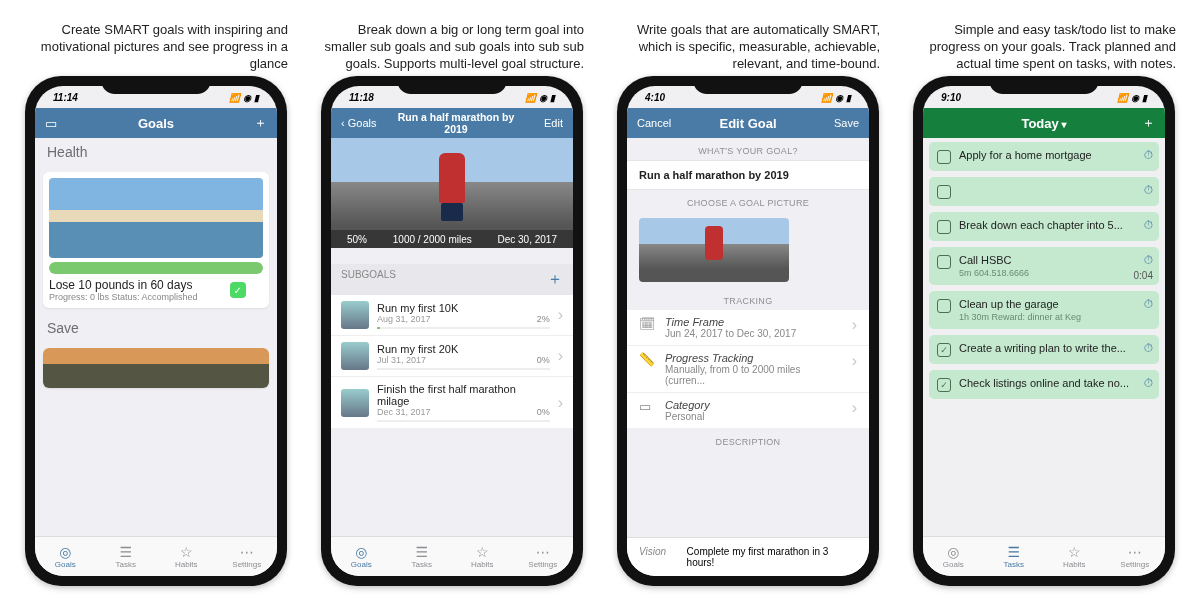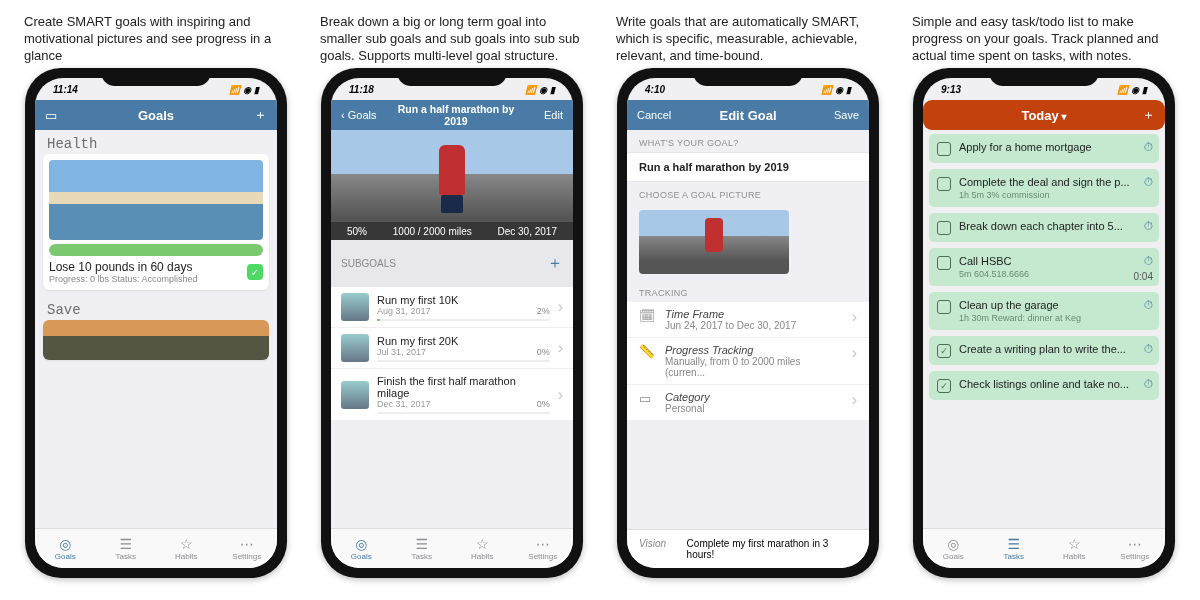--- a/index.html
+++ b/index.html
@@ -1,86 +1,86 @@
 <!DOCTYPE html>
 <html><head>
 <meta charset="utf-8">
 <style>
   * { box-sizing: border-box; margin: 0; padding: 0; font-family: -apple-system, Helvetica, Arial, sans-serif; }
   body { background: #fff; width: 1200px; height: 600px; display: flex; justify-content: space-between; padding: 10px 18px; }
   .panel { width: 276px; display: flex; flex-direction: column; align-items: center; }
-  .caption { font-size: 13px; color: #222; text-align: left; line-height: 1.3; padding: 4px 6px 10px; height: 58px; }
+  .caption { font-size: 13px; color: #222; text-align: right; line-height: 1.3; padding: 4px 6px 10px; height: 58px; margin-top: 8px; }
   .phone { width: 262px; height: 510px; background: #111; border-radius: 36px; padding: 10px; position: relative; box-shadow: 0 2px 6px rgba(0,0,0,.25); }
   .screen { width: 100%; height: 100%; background: #f0f0f2; border-radius: 28px; overflow: hidden; position: relative; display: flex; flex-direction: column; }
   .notch { position: absolute; top: 0; left: 50%; transform: translateX(-50%); width: 110px; height: 18px; background: #111; border-radius: 0 0 14px 14px; z-index: 20; }
   .statusbar { height: 22px; display: flex; justify-content: space-between; align-items: center; padding: 0 18px; font-size: 10px; font-weight: 600; color: #000; font-style: italic; }
   .statusbar .icons span { margin-left: 3px; font-size: 9px; }
   .navbar { background: #4a7ba6; color: #fff; height: 30px; display: flex; align-items: center; justify-content: space-between; padding: 0 10px; font-size: 13px; }
   .navbar .title { font-weight: 600; font-size: 13px; flex: 1; text-align: center; }
   .navbar .left, .navbar .right { width: 46px; display: flex; align-items: center; }
   .navbar .right { justify-content: flex-end; }
   .content { flex: 1; overflow: hidden; background: #efeff4; }
   .tabbar { height: 40px; background: #f9f9f9; border-top: 1px solid #ddd; display: flex; }
   .tab { flex: 1; display: flex; flex-direction: column; align-items: center; justify-content: center; font-size: 8px; color: #8e8e93; gap:1px;}
   .tab.active { color: #4a7ba6; }
   .tab .icon { font-size: 14px; line-height: 1; }
 
   
-  .sec-h { font-size: 14px; color: #6d6d72; padding: 6px 12px 2px; font-weight: 400; font-family: Liberation Mono, monospace; }
+  .sec-h { font-size: 14px; color: #6d6d72; padding: 6px 12px 12px; font-weight: 400; }
   .card { background: #fff; margin: 0 8px 6px; border-radius: 6px; padding: 6px; box-shadow: 0 1px 2px rgba(0,0,0,.08); }
   .card-img { height: 80px; border-radius: 4px; background: linear-gradient(#9cc8e8,#556); position: relative; overflow:hidden;}
   .card-img.beach { background: linear-gradient(#7fb5e0 40%,#e8d9b8 40%,#e8d9b8 55%,#5a8fb5 55%); }
   .card-img.house { background: linear-gradient(#a8c8e8 30%,#888 30%,#c8b8a0 70%,#6a8a4a 70%); }
   .card-img.pier { background: linear-gradient(#d89858 40%,#554 40%); }
   .progress-bar { height: 12px; background: #e0e0e0; border-radius: 6px; margin: 4px 0; overflow: hidden; }
   .progress-fill { height: 100%; background: #7bc96f; border-radius: 6px; }
-  .card-row { display: flex; justify-content: space-between; align-items: center; }
+  .card-row { display: flex; align-items: center; gap: 32px; }
   .card-title { font-size: 12px; color: #222; }
   .card-sub { font-size: 9px; color: #888; }
   .badge { width:16px;height:16px;border-radius:4px;display:inline-flex;align-items:center;justify-content:center;font-size:10px;color:#fff;}
   .badge.ok{background:#4cd964;} .badge.warn{background:#f0b000;}
 
   
   .hero { height: 110px; position: relative; background: linear-gradient(#a8c8e8 40%,#888 40%,#555 80%); color:#fff; font-size:10px;}
   .hero .runner{position:absolute; left:50%; top:15px; transform:translateX(-50%); width:26px; height:50px; background:#c03030; border-radius:6px 6px 2px 2px;}
   .hero .runner:after{content:"";position:absolute;bottom:-18px;left:2px;width:22px;height:18px;background:#1a2a4a;border-radius:2px;}
   .hero .bar{position:absolute;bottom:0;left:0;right:0;height:18px;background:rgba(0,0,0,.35);display:flex;justify-content:space-between;align-items:center;padding:0 16px;}
-  .list-hdr{background:#e8e8ec;font-size:10px;color:#888;padding:13px 10px;display:flex;justify-content:space-between;align-items:center;}
+  .list-hdr{background:#e8e8ec;font-size:10px;color:#888;padding:5px 10px;display:flex;justify-content:space-between;margin-top:16px;}
   .sub-item{background:#fff;border-bottom:1px solid #eee;padding:6px 10px;display:flex;align-items:center;gap:8px;}
   .sub-item .thumb{width:28px;height:28px;background:linear-gradient(#9cc,#678);border-radius:3px;flex-shrink:0;}
   .sub-item .body{flex:1;}
   .sub-item .t{font-size:11px;color:#222;}
   .sub-item .d{font-size:9px;color:#999;}
   .sub-item .pct{font-size:9px;color:#888;}
   .mini-bar{height:2px;background:#eee;margin-top:3px;}
   .mini-fill{height:100%;background:#7bc96f;}
 
   
-  .form-hdr{font-size:9px;color:#8e8e93;padding:8px 12px 4px;letter-spacing:.3px;}
+  .form-hdr{font-size:9px;color:#8e8e93;padding:8px 12px 4px;letter-spacing:.3px;text-align:center;}
   .form-row{background:#fff;border-top:1px solid #e5e5e5;border-bottom:1px solid #e5e5e5;padding:8px 12px;font-size:11px;color:#222;}
   .pic-row{padding:6px 12px;}
   .pic{width:150px;height:64px;border-radius:4px;background:linear-gradient(#a8c8e8 40%,#888 40%,#555 80%);position:relative;}
   .pic .runner2{position:absolute;left:50%;top:8px;transform:translateX(-50%);width:18px;height:34px;background:#c03030;border-radius:4px;}
   .track-row{background:#fff;border-bottom:1px solid #eee;padding:6px 12px;display:flex;align-items:flex-start;gap:10px;}
   .track-row .ic{width:16px;color:#888;font-size:13px;}
   .track-row .lbl{font-size:11px;color:#444;font-style:italic;}
   .track-row .val{font-size:10px;color:#888;font-style:normal;}
   .chev{color:#c7c7cc;}
   .vision-row{background:#fff;padding:8px 12px;font-size:10px;display:flex;gap:12px;border-top:1px solid #ddd;}
   .vision-row .k{color:#888;font-style:italic;width:36px;}
 
   
   .s4 .content{background:#f0f0f2;padding:4px 6px;}
   .task{background:#c4e9cf;border-radius:5px;margin-bottom:6px;padding:7px 8px;display:flex;align-items:flex-start;gap:8px;position:relative;}
   .task .cb{width:14px;height:14px;border:1.5px solid #4a7050;border-radius:3px;margin-top:1px;flex-shrink:0;display:flex;align-items:center;justify-content:center;font-size:9px;color:#4a7050;}
   .task .txt{flex:1;font-size:11px;color:#222;}
   .task .sub{font-size:9px;color:#6a8a72;margin-top:2px;}
   .task .side{position:absolute;right:6px;top:6px;font-size:12px;color:#4a7ba6;}
   .task .time{position:absolute;right:6px;bottom:4px;font-size:10px;color:#555;}
-  .navbar.dark{background:#c2410c;border-radius:9px;}
+  .navbar.dark{background:#15803d;}
   .drop:after{content:" ▾";font-size:10px;}
 </style>
 </head>
 <body>
 
 <div class="panel">
   <div class="caption">Create SMART goals with inspiring and motivational pictures and see progress in a glance</div>
   <div class="phone">
     <div class="notch"></div>
     <div class="screen">
@@ -280,57 +280,54 @@
           <span class="chev">›</span>
         </div>
         <div class="track-row">
           <div class="ic">▭</div>
           <div style="flex:1;">
             <div class="lbl">Category</div>
             <div class="val">Personal</div>
           </div>
           <span class="chev">›</span>
         </div>
+        <div class="form-hdr">DESCRIPTION</div>
       </div>
       <div class="vision-row">
         <span class="k">Vision</span>
         <span>Complete my first marathon in 3 hours!</span>
       </div>
     </div>
   </div>
 </div>
 
 <div class="panel s4">
   <div class="caption">Simple and easy task/todo list to make progress on your goals. Track planned and actual time spent on tasks, with notes.</div>
   <div class="phone">
     <div class="notch"></div>
     <div class="screen">
       <div class="statusbar">
-        <span>9:13</span>
+        <span>9:10</span>
         <span class="icons"><span>📶</span><span>◉</span><span>▮</span></span>
       </div>
       <div class="navbar dark">
         <div class="left"></div>
         <div class="title drop">Today</div>
         <div class="right">
             <span>＋</span>
           </div>
       </div>
       <div class="content">
         <div class="task">
           <div class="cb"></div>
           <div class="txt">Apply for a home mortgage</div>
           <span class="side">⏱</span>
         </div>
         <div class="task">
           <div class="cb"></div>
-          <div style="flex:1;">
-            <div class="txt">Complete the deal and sign the p...</div>
-            <div class="sub">1h 5m 3% commission</div>
-          </div>
           <span class="side">⏱</span>
         </div>
         <div class="task">
           <div class="cb"></div>
           <div class="txt">Break down each chapter into 5...</div>
           <span class="side">⏱</span>
         </div>
         <div class="task">
           <div class="cb"></div>
           <div style="flex:1;">

